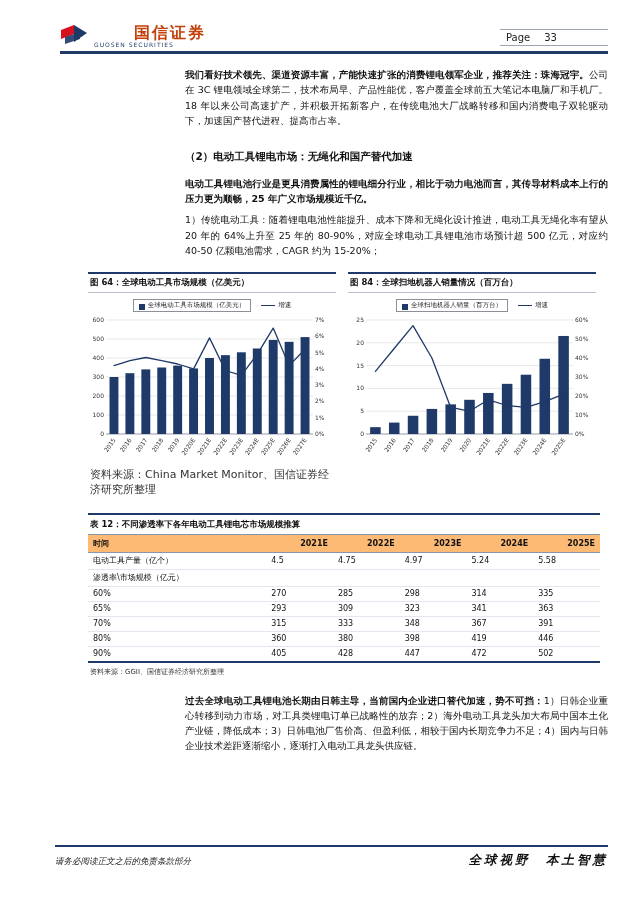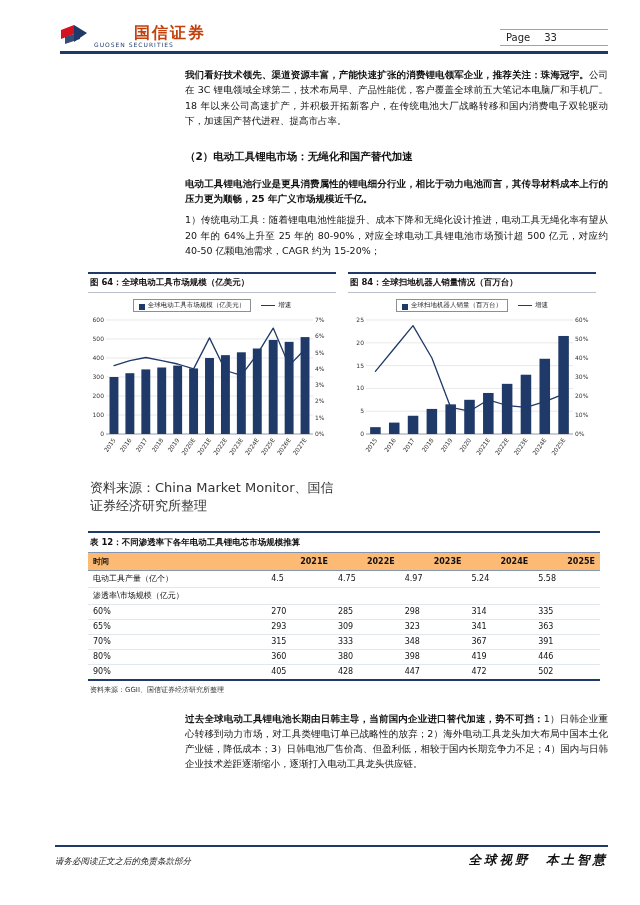--- a/index.html
+++ b/index.html
@@ -37,21 +37,21 @@
     border-top:2px solid #1f3a68; border-bottom:1px solid #b9bfc9;
     font-size:8.5px; font-weight:bold; padding:3px 2px;
   }
   .legend-row { display:flex; justify-content:center; align-items:center; gap:10px; font-size:6.5px; margin:6px 0 0 0; color:#222; }
   .legend-box { display:flex; align-items:flex-end; gap:3px; border:1px solid #8a8f98; padding:1px 5px; }
   .legend-swatch { width:6px; height:6px; background:#1f3a68; display:inline-block; }
   .legend-line-wrap { display:flex; align-items:center; gap:3px; }
   .legend-line { width:14px; height:0; border-top:1.5px solid #1f3a68; display:inline-block; }
   .chart { display:block; margin-top:2px; }
   .chart text { font-family:"DejaVu Sans","Liberation Sans",sans-serif; }
-  .fig-source { font-size:13px; color:#333; padding:3px 2px 0 2px;margin-top:12px; }
+  .fig-source { font-size:11px; color:#333; padding:3px 2px 0 2px; }
 
   
   .tablebox { margin:16px 0 0 28px; width:512px; }
   .tbl-title { border-top:2px solid #1f3a68; font-size:8.5px; font-weight:bold; padding:4px 2px 3px 2px; }
   table.rpt { width:100%; border-collapse:collapse; font-size:8px; }
   table.rpt th {
     background:#fdba74; font-weight:bold; padding:3px 5px;
     border-top:1px solid #8496b0; border-bottom:1px solid #8496b0; text-align:right;
   }
   table.rpt th.first { text-align:left; }

